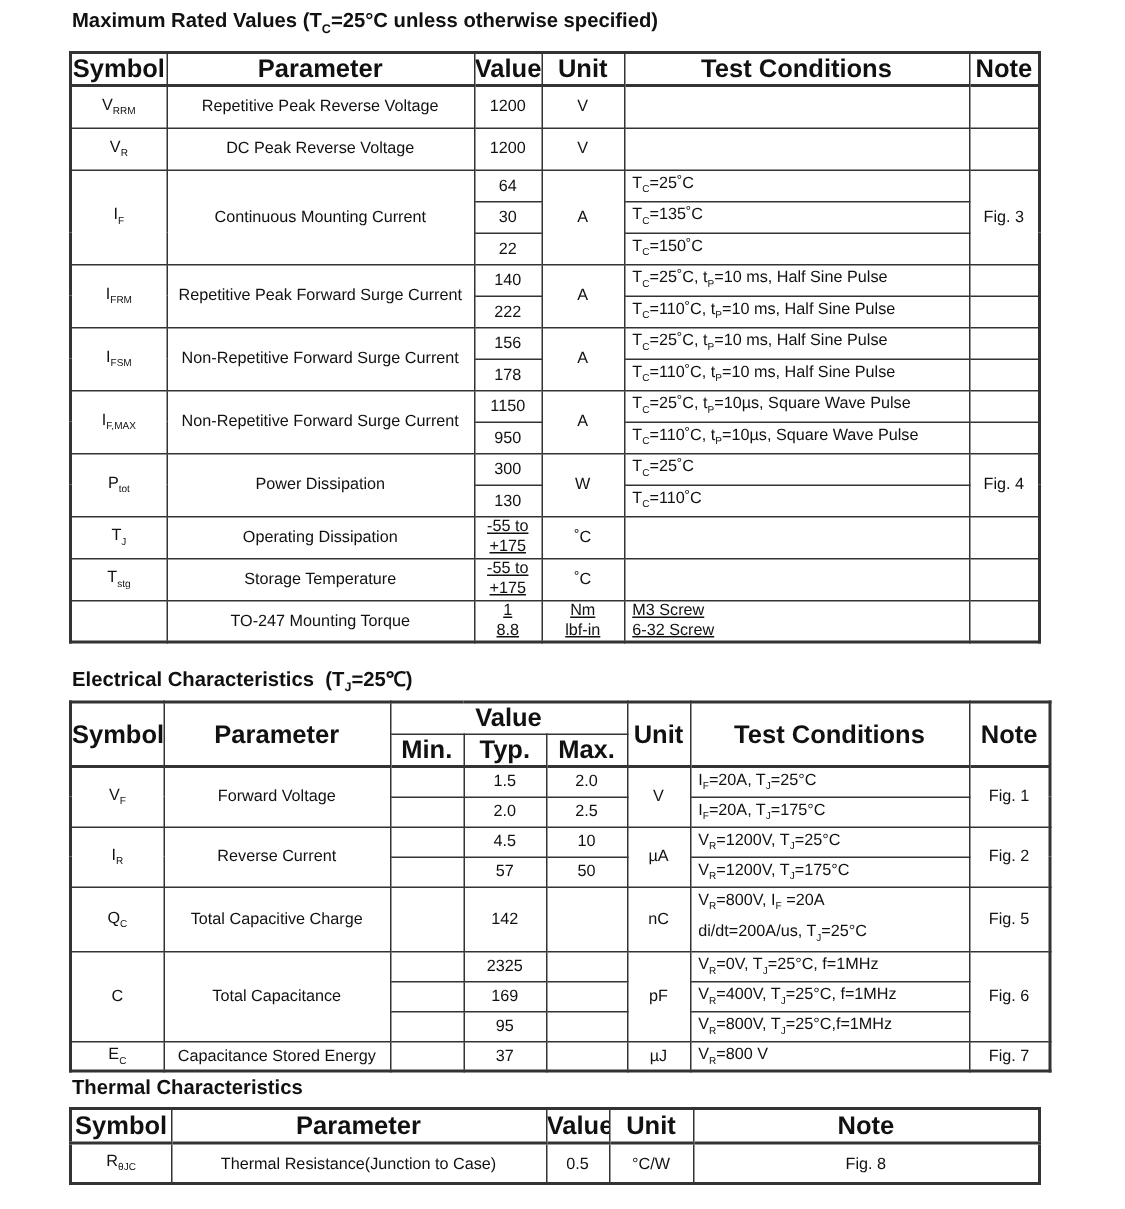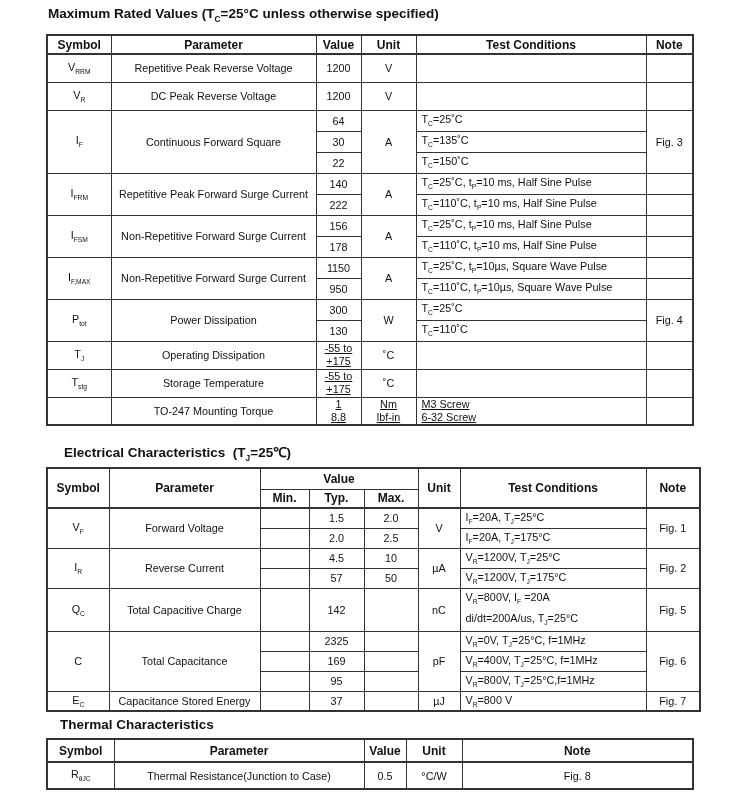--- a/index.html
+++ b/index.html
@@ -1,28 +1,28 @@
 <!DOCTYPE html>
 <html><head>
 <meta charset="utf-8">
 <style>
   html,body{margin:0;padding:0;background:#ffffff;}
   .page{position:relative;width:750px;height:806px;background:#ffffff;
         font-family:"Liberation Sans",sans-serif;color:#111;overflow:hidden;}
   .sec-title{position:absolute;font-weight:bold;font-size:13.5px;white-space:pre;}
   #t1-title{left:48px;top:6px;}
-  #t2-title{left:48px;top:443px;margin-left:16px;}
-  #t3-title{left:60px;top:717px;}
+  #t2-title{left:48px;top:443px;}
+  #t3-title{left:48px;top:717px;}
   table.dt{position:absolute;border-collapse:collapse;table-layout:fixed;
            border:2px solid #333;background:#fff;}
   #t1{left:46px;top:34px;width:646px;}
   #t2{left:46px;top:467px;width:653px;}
   #t3{left:46px;top:738px;width:646px;}
   .dt td,.dt th{border:1px solid #333;vertical-align:middle;padding:0;overflow:hidden;}
-  .dt th{font-size:12px;font-weight:bold;text-align:center;}
+  .dt th{font-size:17px;font-weight:bold;text-align:center;}
   .dt td{font-size:10.8px;}
   .hb{border-bottom:2px solid #333 !important;}
   .c{text-align:center;}
   .l{text-align:left;padding-left:5px !important;}
   sub{font-size:0.62em;}
   .two div{line-height:13px;text-decoration:underline;}
   .two17 div{line-height:17px;}
   tr.h19{height:19px;} tr.h20{height:20px;} tr.h21{height:21px;}
   tr.h23{height:23px;} tr.h27{height:27px;} tr.h28{height:28px;} tr.h40{height:40px;}
 </style>
@@ -65,21 +65,21 @@
         <td class="c"><span>V</span><sub>R</sub></td>
         <td class="c">DC Peak Reverse Voltage</td>
         <td class="c">1200</td>
         <td class="c">V</td>
         <td class="l"></td>
         <td class="c"></td>
       </tr>
 
       <tr class="h21">
         <td class="c" rowspan="3"><span>I</span><sub>F</sub></td>
-        <td class="c" rowspan="3">Continuous Forward Square</td>
+        <td class="c" rowspan="3">Continuous Mounting Current</td>
         <td class="c">64</td>
         <td class="c" rowspan="3">A</td>
         <td class="l"><span>T</span><sub>C</sub><span>=25˚C</span></td>
         <td class="c" rowspan="3">Fig. 3</td>
       </tr>
       <tr class="h21">
         <td class="c">30</td>
         <td class="l"><span>T</span><sub>C</sub><span>=135˚C</span></td>
       </tr>
       <tr class="h21">

